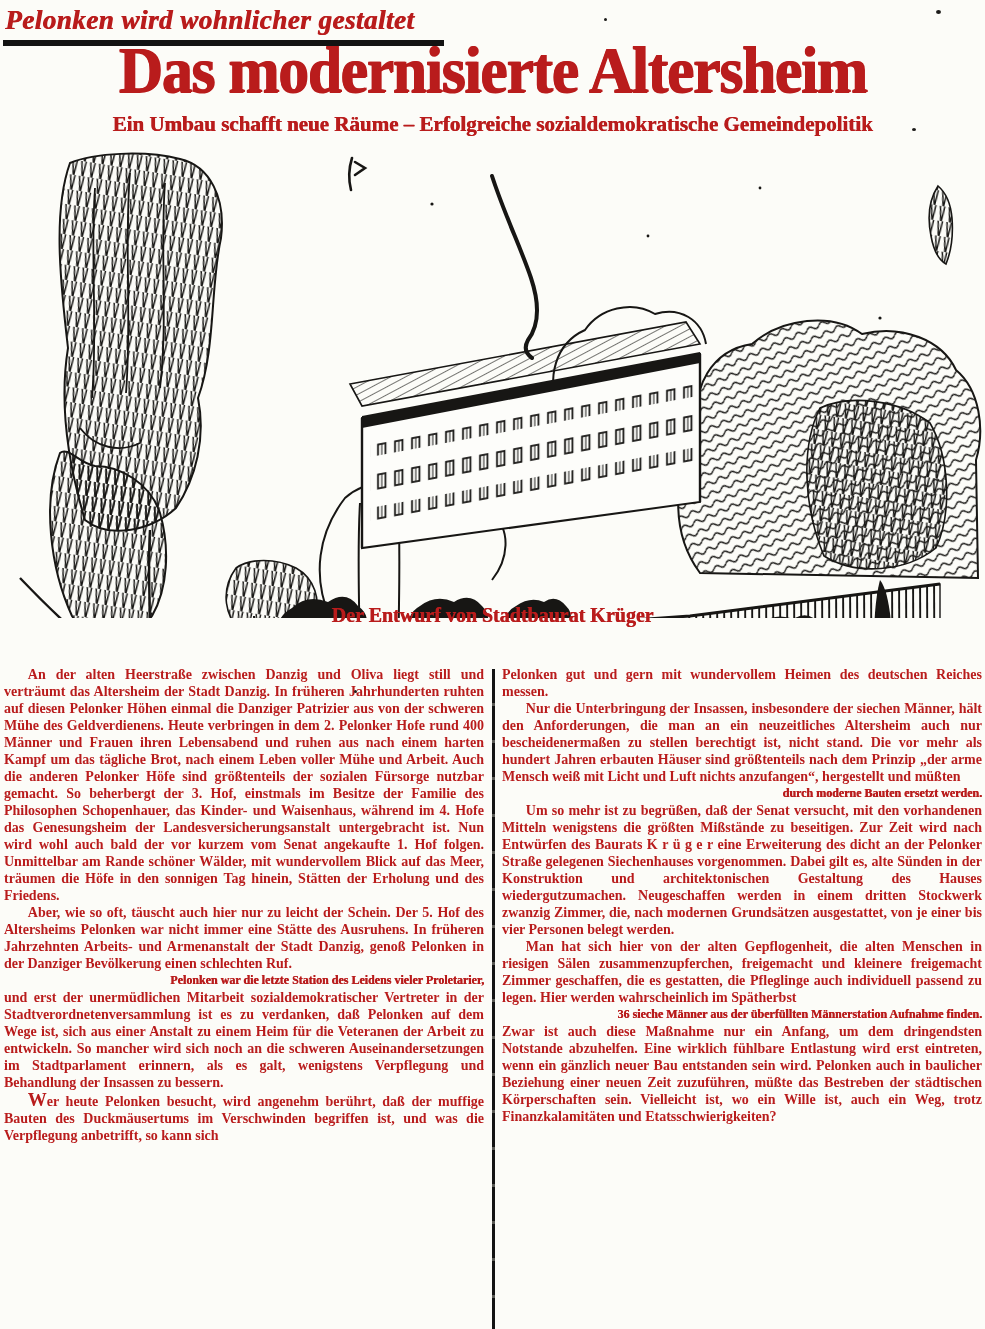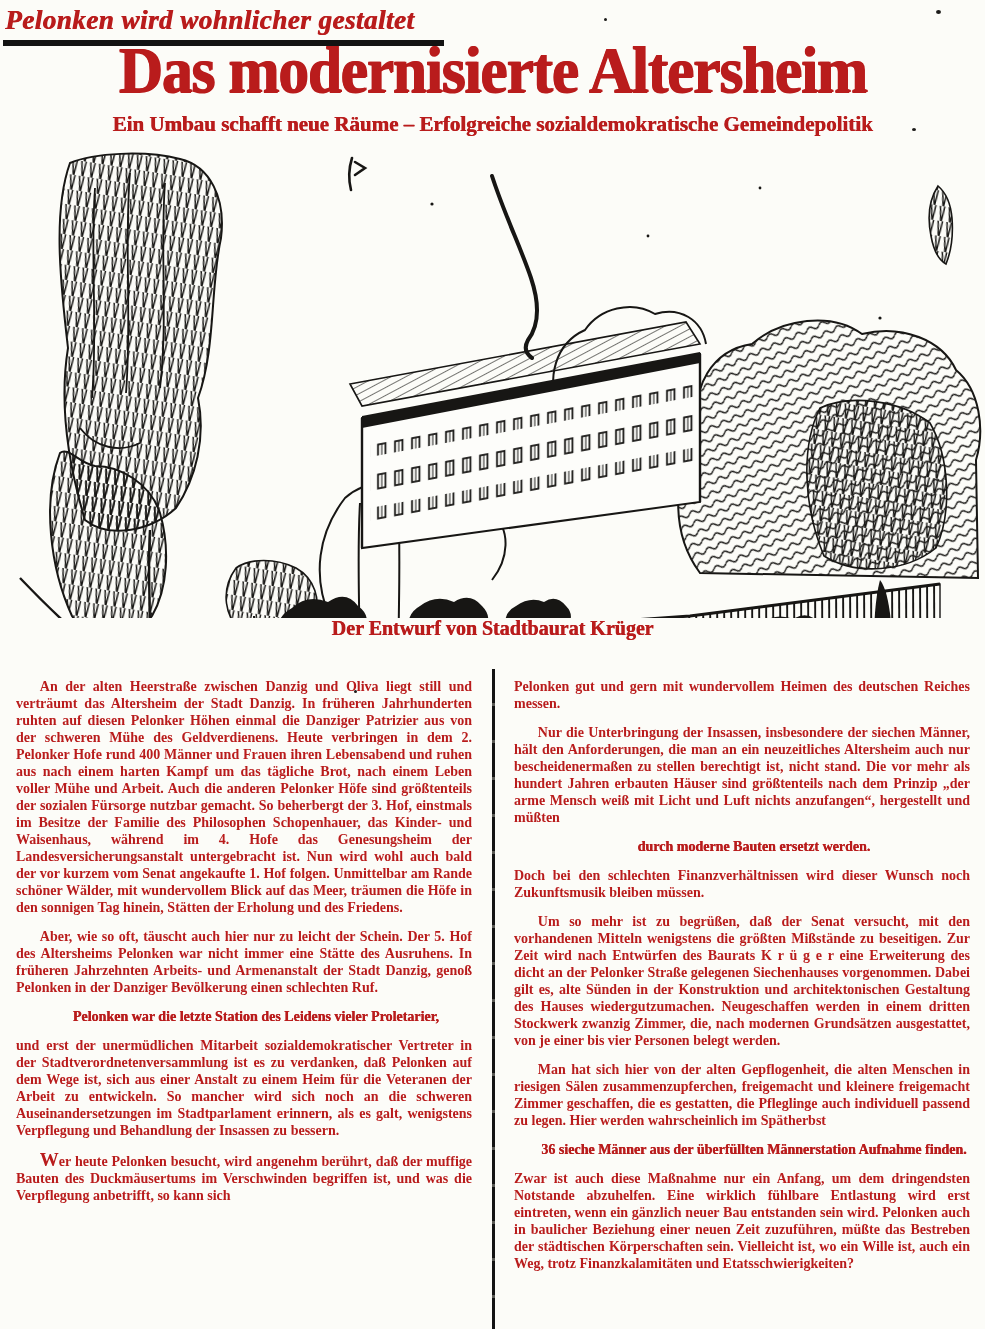--- a/index.html
+++ b/index.html
@@ -23,36 +23,36 @@
     text-shadow:1.3px 0 currentColor, 0 .6px currentColor;
     transform:scaleY(1.06); transform-origin:top center;
   }
   .deck {
     position:absolute; top:112px; left:0; width:100%;
     text-align:center; font-size:21px; font-weight:bold;
     text-shadow:.6px 0 currentColor; white-space:nowrap;
   }
   .illustration { position:absolute; top:148px; left:0; width:985px; height:470px; }
   .caption {
-    position:absolute; top:617px; left:0; width:100%;
+    position:absolute; top:604px; left:0; width:100%;
     text-align:center; font-size:20px; font-weight:bold;
     text-shadow:.5px 0 currentColor;
   }
   .col {
     position:absolute; top:666px; width:480px; height:663px; overflow:hidden;
     font-size:14px; line-height:17px; font-weight:bold;
     text-align:justify; text-justify:inter-word;
   }
   .col-left  { left:4px; }
   .col-right { left:502px; }
-  .col p { margin:12px; text-indent:1.7em; }
+  .col p { margin:0; text-indent:1.7em; }
   .col p.noindent { text-indent:0; }
   .crosshead {
-    margin:8px 14px 7px; text-align:center; text-indent:0;
-    font-size:14px; line-height:17px; text-shadow:.4px 0 currentColor;
+    margin:8px 14px 7px; text-align:right; text-indent:0;
+    font-size:12px; line-height:17px; text-shadow:.4px 0 currentColor;
   }
   .initial::first-letter { font-size:19px; }
   .divider {
     position:absolute; left:492px; top:669px; width:2.5px; height:660px;
     background:repeating-linear-gradient(#131313 0 34px, #5a5a55 34px 37px);
   }
   .speck { position:absolute; background:#1c1b19; border-radius:50%; }
   .s1 { left:936px; top:10px;  width:5px; height:4px; }
   .s2 { left:912px; top:128px; width:4px; height:3px; }
   .s3 { left:604px; top:18px;  width:3px; height:3px; }
@@ -158,21 +158,20 @@
     <p class="noindent">und erst der unermüdlichen Mitarbeit sozialdemokratischer Vertreter in der Stadtverordnetenversammlung ist es zu verdanken, daß Pelonken auf dem Wege ist, sich aus einer Anstalt zu einem Heim für die Veteranen der Arbeit zu entwickeln. So mancher wird sich noch an die schweren Auseinandersetzungen im Stadtparlament erinnern, als es galt, wenigstens Verpflegung und Behandlung der Insassen zu bessern.</p>
     <p class="initial">Wer heute Pelonken besucht, wird angenehm berührt, daß der muffige Bauten des Duckmäusertums im Verschwinden begriffen ist, und was die Verpflegung anbetrifft, so kann sich</p>
   </div>
 
   <div class="divider"></div>
 
   <div class="col col-right">
     <p class="noindent">Pelonken gut und gern mit wundervollem Heimen des deutschen Reiches messen.</p>
     <p>Nur die Unterbringung der Insassen, insbesondere der siechen Männer, hält den Anforderungen, die man an ein neuzeitliches Altersheim auch nur bescheidenermaßen zu stellen berechtigt ist, nicht stand. Die vor mehr als hundert Jahren erbauten Häuser sind größtenteils nach dem Prinzip „der arme Mensch weiß mit Licht und Luft nichts anzufangen“, hergestellt und müßten</p>
     <p class="crosshead">durch moderne Bauten ersetzt werden.</p>
-    <p class="noindent">Doch bei den schlechten Finanzverhältnissen wird dieser Wunsch noch Zukunftsmusik bleiben müssen.</p>
     <p>Um so mehr ist zu begrüßen, daß der Senat versucht, mit den vorhandenen Mitteln wenigstens die größten Mißstände zu beseitigen. Zur Zeit wird nach Entwürfen des Baurats K r ü g e r eine Erweiterung des dicht an der Pelonker Straße gelegenen Siechenhauses vorgenommen. Dabei gilt es, alte Sünden in der Konstruktion und architektonischen Gestaltung des Hauses wiedergutzumachen. Neugeschaffen werden in einem dritten Stockwerk zwanzig Zimmer, die, nach modernen Grundsätzen ausgestattet, von je einer bis vier Personen belegt werden.</p>
     <p>Man hat sich hier von der alten Gepflogenheit, die alten Menschen in riesigen Sälen zusammenzupferchen, freigemacht und kleinere freigemacht Zimmer geschaffen, die es gestatten, die Pfleglinge auch individuell passend zu legen. Hier werden wahrscheinlich im Spätherbst</p>
     <p class="crosshead">36 sieche Männer aus der überfüllten Männerstation Aufnahme finden.</p>
     <p class="noindent">Zwar ist auch diese Maßnahme nur ein Anfang, um dem dringendsten Notstande abzuhelfen. Eine wirklich fühlbare Entlastung wird erst eintreten, wenn ein gänzlich neuer Bau entstanden sein wird. Pelonken auch in baulicher Beziehung einer neuen Zeit zuzuführen, müßte das Bestreben der städtischen Körperschaften sein. Vielleicht ist, wo ein Wille ist, auch ein Weg, trotz Finanzkalamitäten und Etatsschwierigkeiten?</p>
   </div>
 
   <div class="speck s1"></div>
   <div class="speck s2"></div>
   <div class="speck s3"></div>
   <div class="speck s4"></div>

